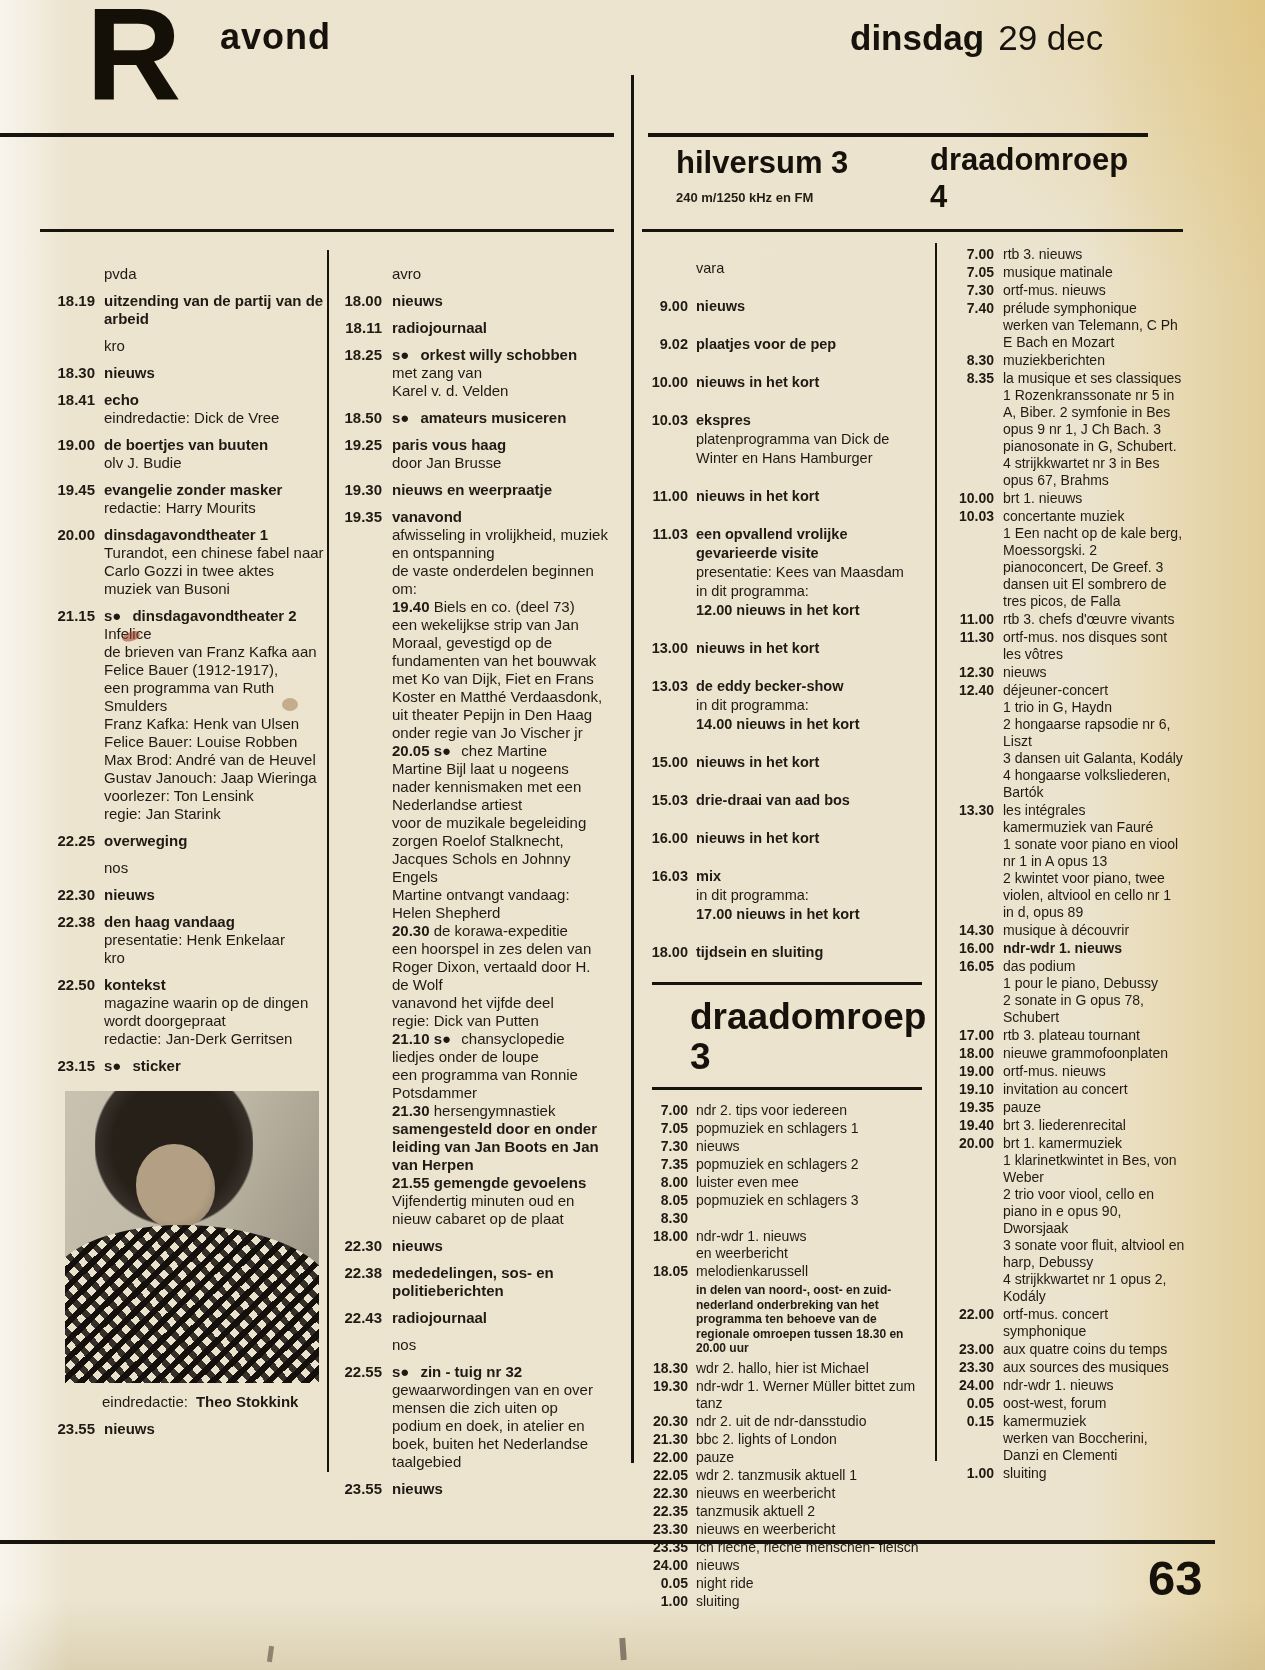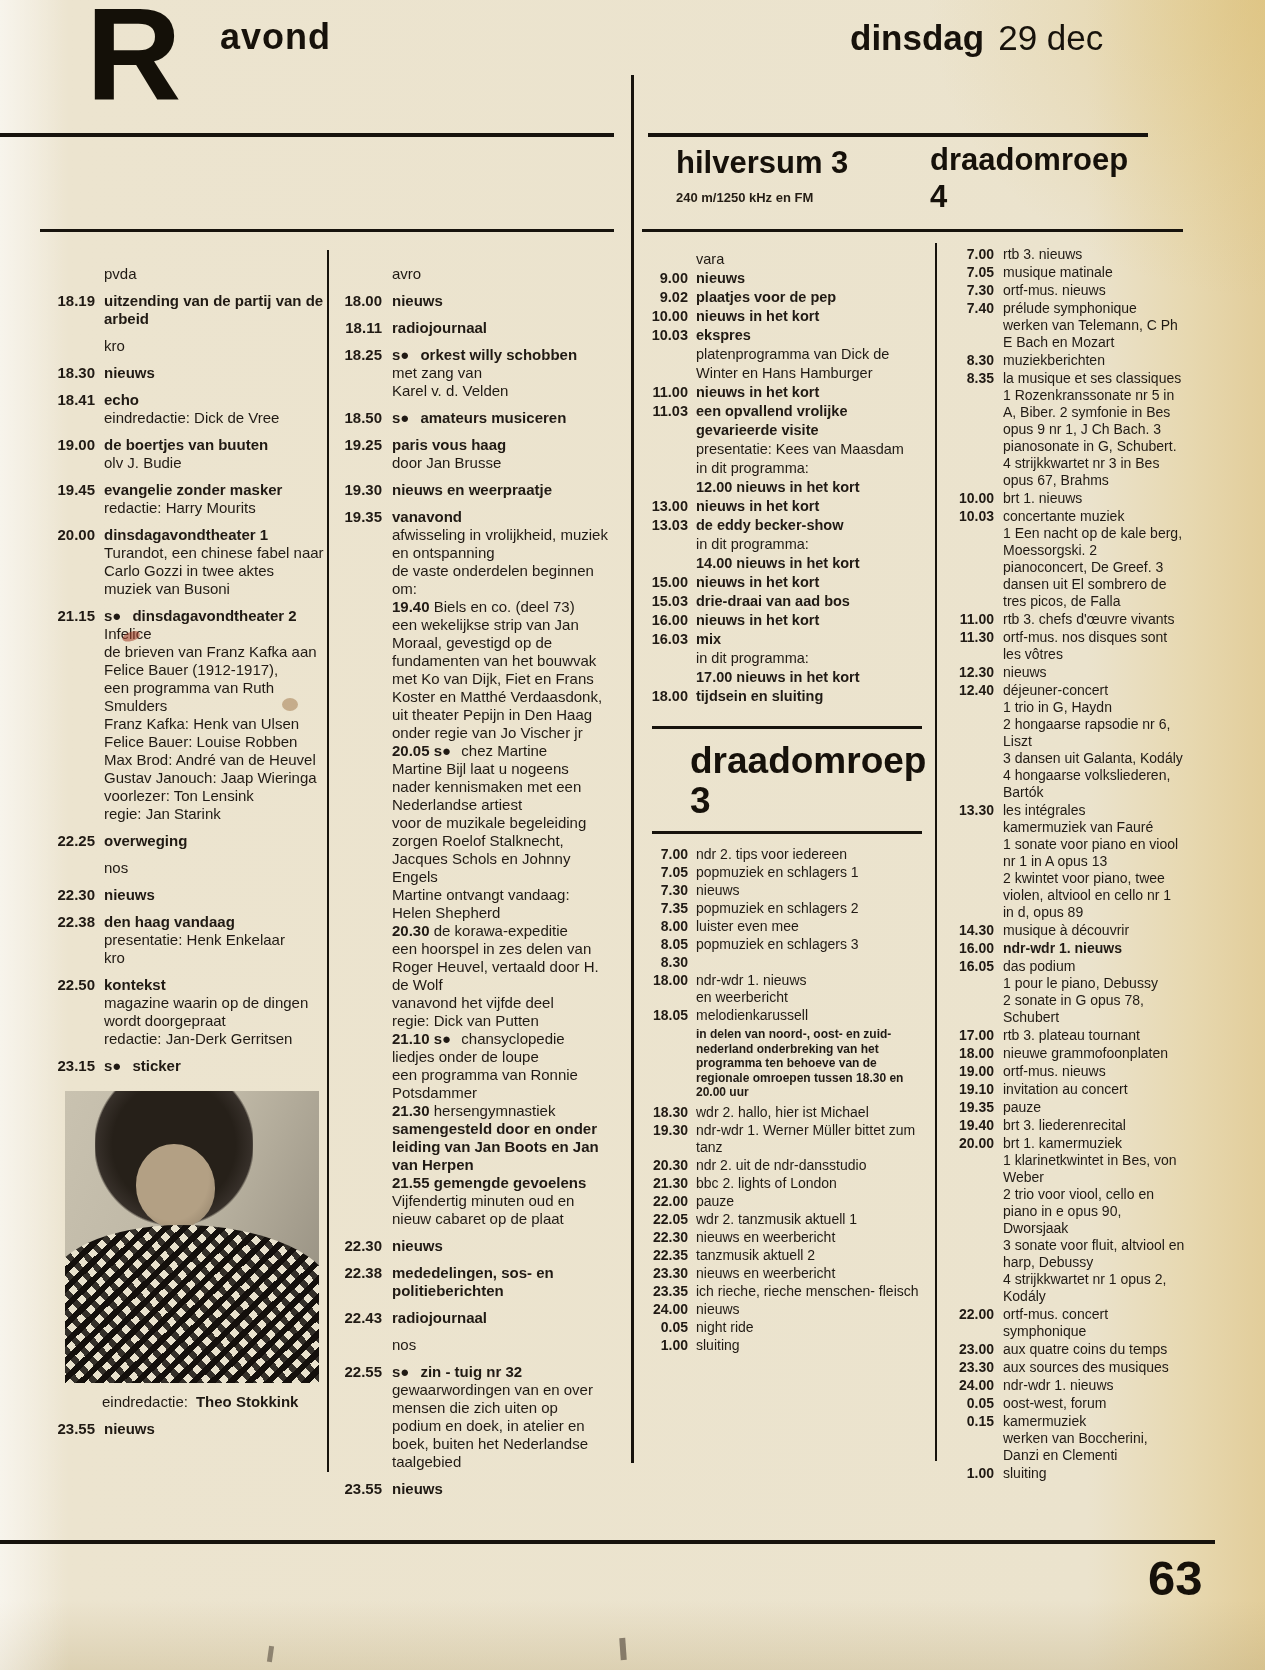--- a/index.html
+++ b/index.html
@@ -40,22 +40,22 @@
   .detail{}
   .note{font-size:12px;line-height:14.5px;font-weight:700;margin:3px 0 3px 0;}
   .sdot{font-weight:700;margin-right:11px;white-space:nowrap;}
   .detail .sdot{margin-right:6px;}
 
   .col-a{font-size:15px;line-height:18px;}
   .col-a .item{margin-top:9px;}
   .col-a .item:first-child{margin-top:18px;}
 
   .col-b{font-size:14.5px;line-height:19px;}
-  .col-b .item{margin-top:0;}
-  .col-b .item:first-child{margin-top:3px;}
+  .col-b .item{margin-top:19px;}
+  .col-b .item:first-child{margin-top:12px;}
 
   .col-c{font-size:14px;line-height:17px;}
   .col-c .item{margin-top:1px;}
 
   
   .subhead{margin:20px 0 12px 0;}
   .subhead .srule{height:3px;background:#17130d;margin-left:10px;}
   .subhead-title{font-size:37px;font-weight:700;line-height:40px;margin:12px 0 10px 48px;color:#16110a;}
 
   
@@ -292,21 +292,21 @@
             <div class="titleline b"><span>vanavond</span></div>
             <div class="detail"><span>afwisseling in vrolijkheid, muziek en ontspanning</span></div>
             <div class="detail"><span>de vaste onderdelen beginnen om:</span></div>
             <div class="detail"><span class="b">19.40 </span><span>Biels en co. (deel 73)</span></div>
             <div class="detail"><span>een wekelijkse strip van Jan Moraal, gevestigd op de fundamenten van het bouwvak met Ko van Dijk, Fiet en Frans Koster en Matthé Verdaasdonk, uit theater Pepijn in Den Haag onder regie van Jo Vischer jr</span></div>
             <div class="detail"><span class="b">20.05 </span><span class="sdot">s● </span><span>chez Martine</span></div>
             <div class="detail"><span>Martine Bijl laat u nogeens nader kennismaken met een Nederlandse artiest</span></div>
             <div class="detail"><span>voor de muzikale begeleiding zorgen Roelof Stalknecht, Jacques Schols en Johnny Engels</span></div>
             <div class="detail"><span>Martine ontvangt vandaag: Helen Shepherd</span></div>
             <div class="detail"><span class="b">20.30 </span><span>de korawa-expeditie</span></div>
-            <div class="detail"><span>een hoorspel in zes delen van Roger Heuvel, vertaald door H. de Wolf</span></div>
+            <div class="detail"><span>een hoorspel in zes delen van Roger Dixon, vertaald door H. de Wolf</span></div>
             <div class="detail"><span>vanavond het vijfde deel</span></div>
             <div class="detail"><span>regie: Dick van Putten</span></div>
             <div class="detail"><span class="b">21.10 </span><span class="sdot">s● </span><span>chansyclopedie</span></div>
             <div class="detail"><span>liedjes onder de loupe</span></div>
             <div class="detail"><span>een programma van Ronnie Potsdammer</span></div>
             <div class="detail"><span class="b">21.30 </span><span>hersengymnastiek</span></div>
             <div class="detail b"><span>samengesteld door en onder leiding van Jan Boots en Jan van Herpen</span></div>
             <div class="detail b"><span class="b">21.55 </span><span>gemengde gevoelens</span></div>
             <div class="detail"><span>Vijfendertig minuten oud en nieuw cabaret op de plaat</span></div>
           </div>

